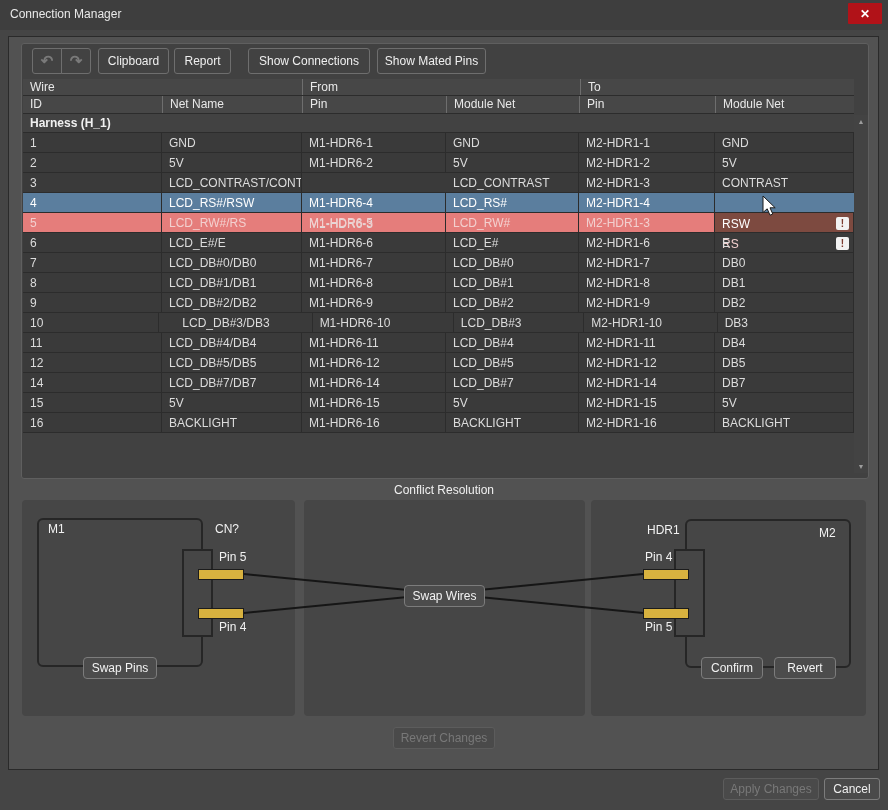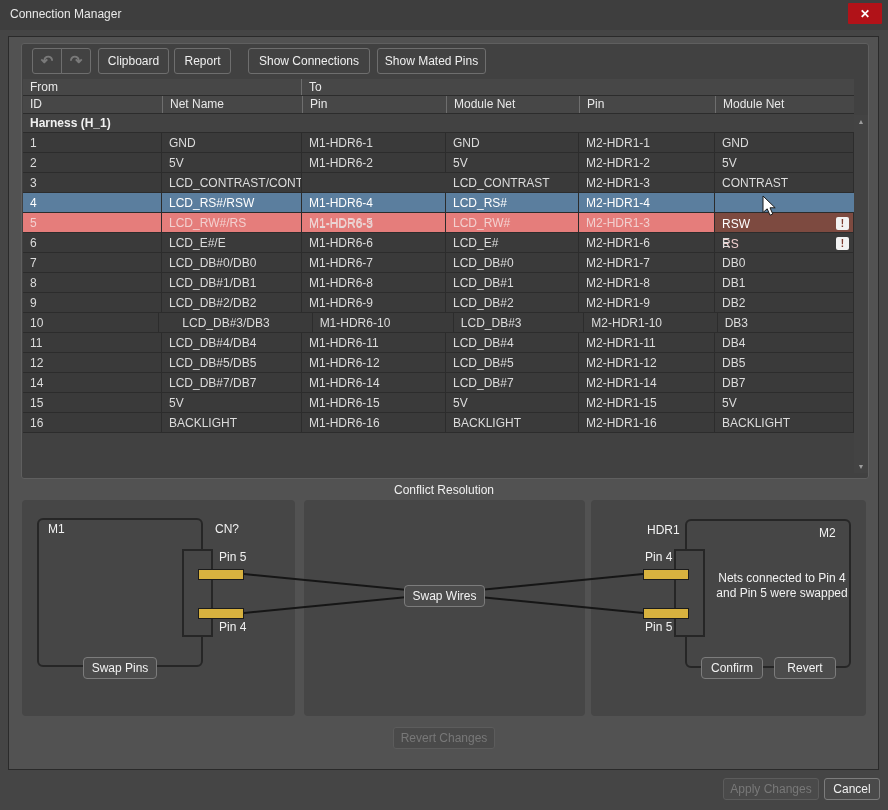--- a/index.html
+++ b/index.html
@@ -71,20 +71,21 @@
       </div>
       <div class="tb-btn" style="left:39px;width:30px;border-radius:0 3px 3px 0;">
         <span class="tb-icon">↷</span>
       </div>
       <div class="tb-btn" style="left:76px;width:71px;">Clipboard</div>
       <div class="tb-btn" style="left:152px;width:57px;">Report</div>
       <div class="tb-btn" style="left:226px;width:122px;">Show Connections</div>
       <div class="tb-btn" style="left:355px;width:109px;">Show Mated Pins</div>
 
       <div class="thead-groups">
+        <div class="hcell" style="width:279px;">Wire</div>
         <div class="hcell" style="width:278px;">From</div>
         <div class="hcell" style="width:274px;">To</div>
       </div>
       <div class="thead-cols">
         <div class="hcell" style="width:139px;">ID</div>
         <div class="hcell" style="width:140px;">Net Name</div>
         <div class="hcell" style="width:144px;">Pin</div>
         <div class="hcell" style="width:133px;">Module Net</div>
         <div class="hcell" style="width:136px;">Pin</div>
         <div class="hcell" style="width:139px;">Module Net</div>
@@ -253,24 +254,20 @@
 
   <div class="cpanel" style="left:591px;width:275px;">
     <div class="mod-box" style="left:94px;top:19px;width:166px;height:149px;"></div>
     <div class="diag-label" style="left:56px;top:23px;">HDR1</div>
     <div class="diag-label" style="left:228px;top:26px;">M2</div>
     <div class="connector" style="left:83px;top:49px;"></div>
     <div class="diag-label" style="left:54px;top:50px;">Pin 4</div>
     <div class="pin" style="left:52px;top:69px;"></div>
     <div class="pin" style="left:52px;top:108px;"></div>
     <div class="diag-label" style="left:54px;top:120px;">Pin 5</div>
-    <div class="note">
-      <div>Nets connected to Pin 4</div>
-      <div>and Pin 5 were swapped</div>
-    </div>
     <div class="diag-btn" style="left:110px;top:157px;width:62px;height:22px;">Confirm</div>
     <div class="diag-btn" style="left:183px;top:157px;width:62px;height:22px;">Revert</div>
   </div>
 
   <svg class="wires" width="844" height="216">
     <line x1="222" y1="74" x2="621" y2="113" stroke="#161616" stroke-width="2"></line>
     <line x1="222" y1="113" x2="621" y2="74" stroke="#161616" stroke-width="2"></line>
   </svg>
 
   <div class="btn disabled" style="left:393px;top:727px;width:102px;height:22px;">Revert Changes</div>

